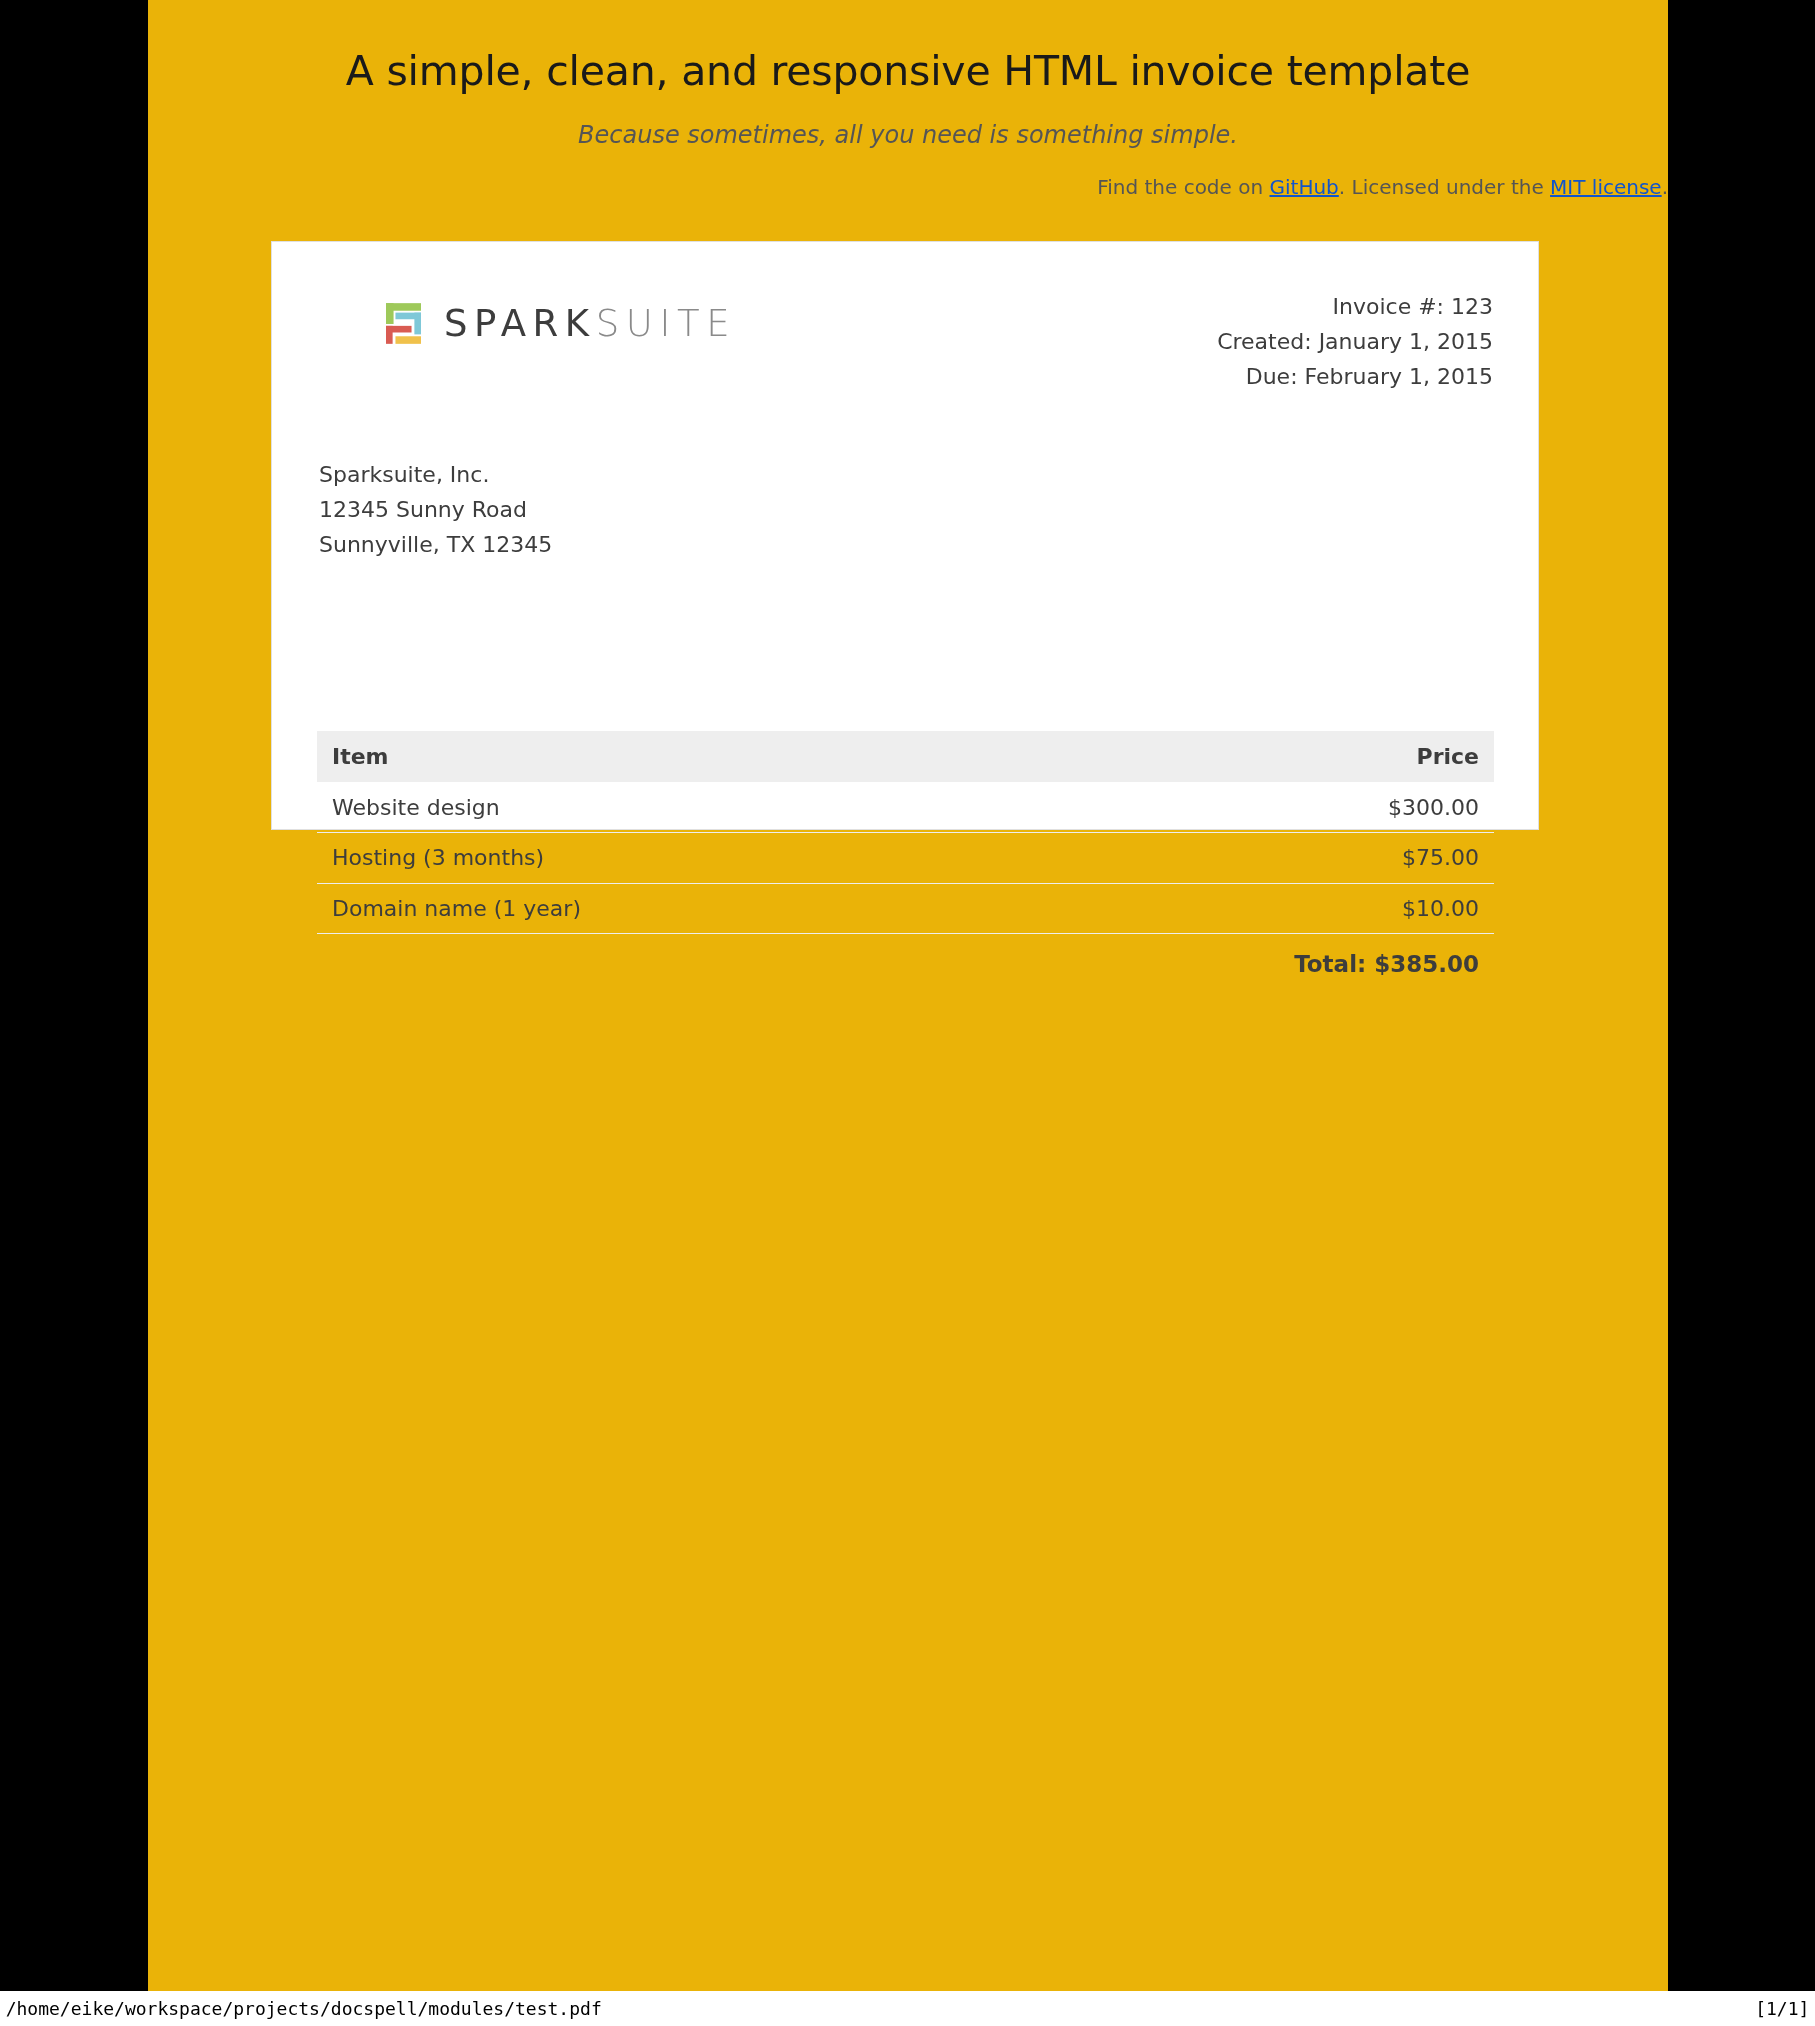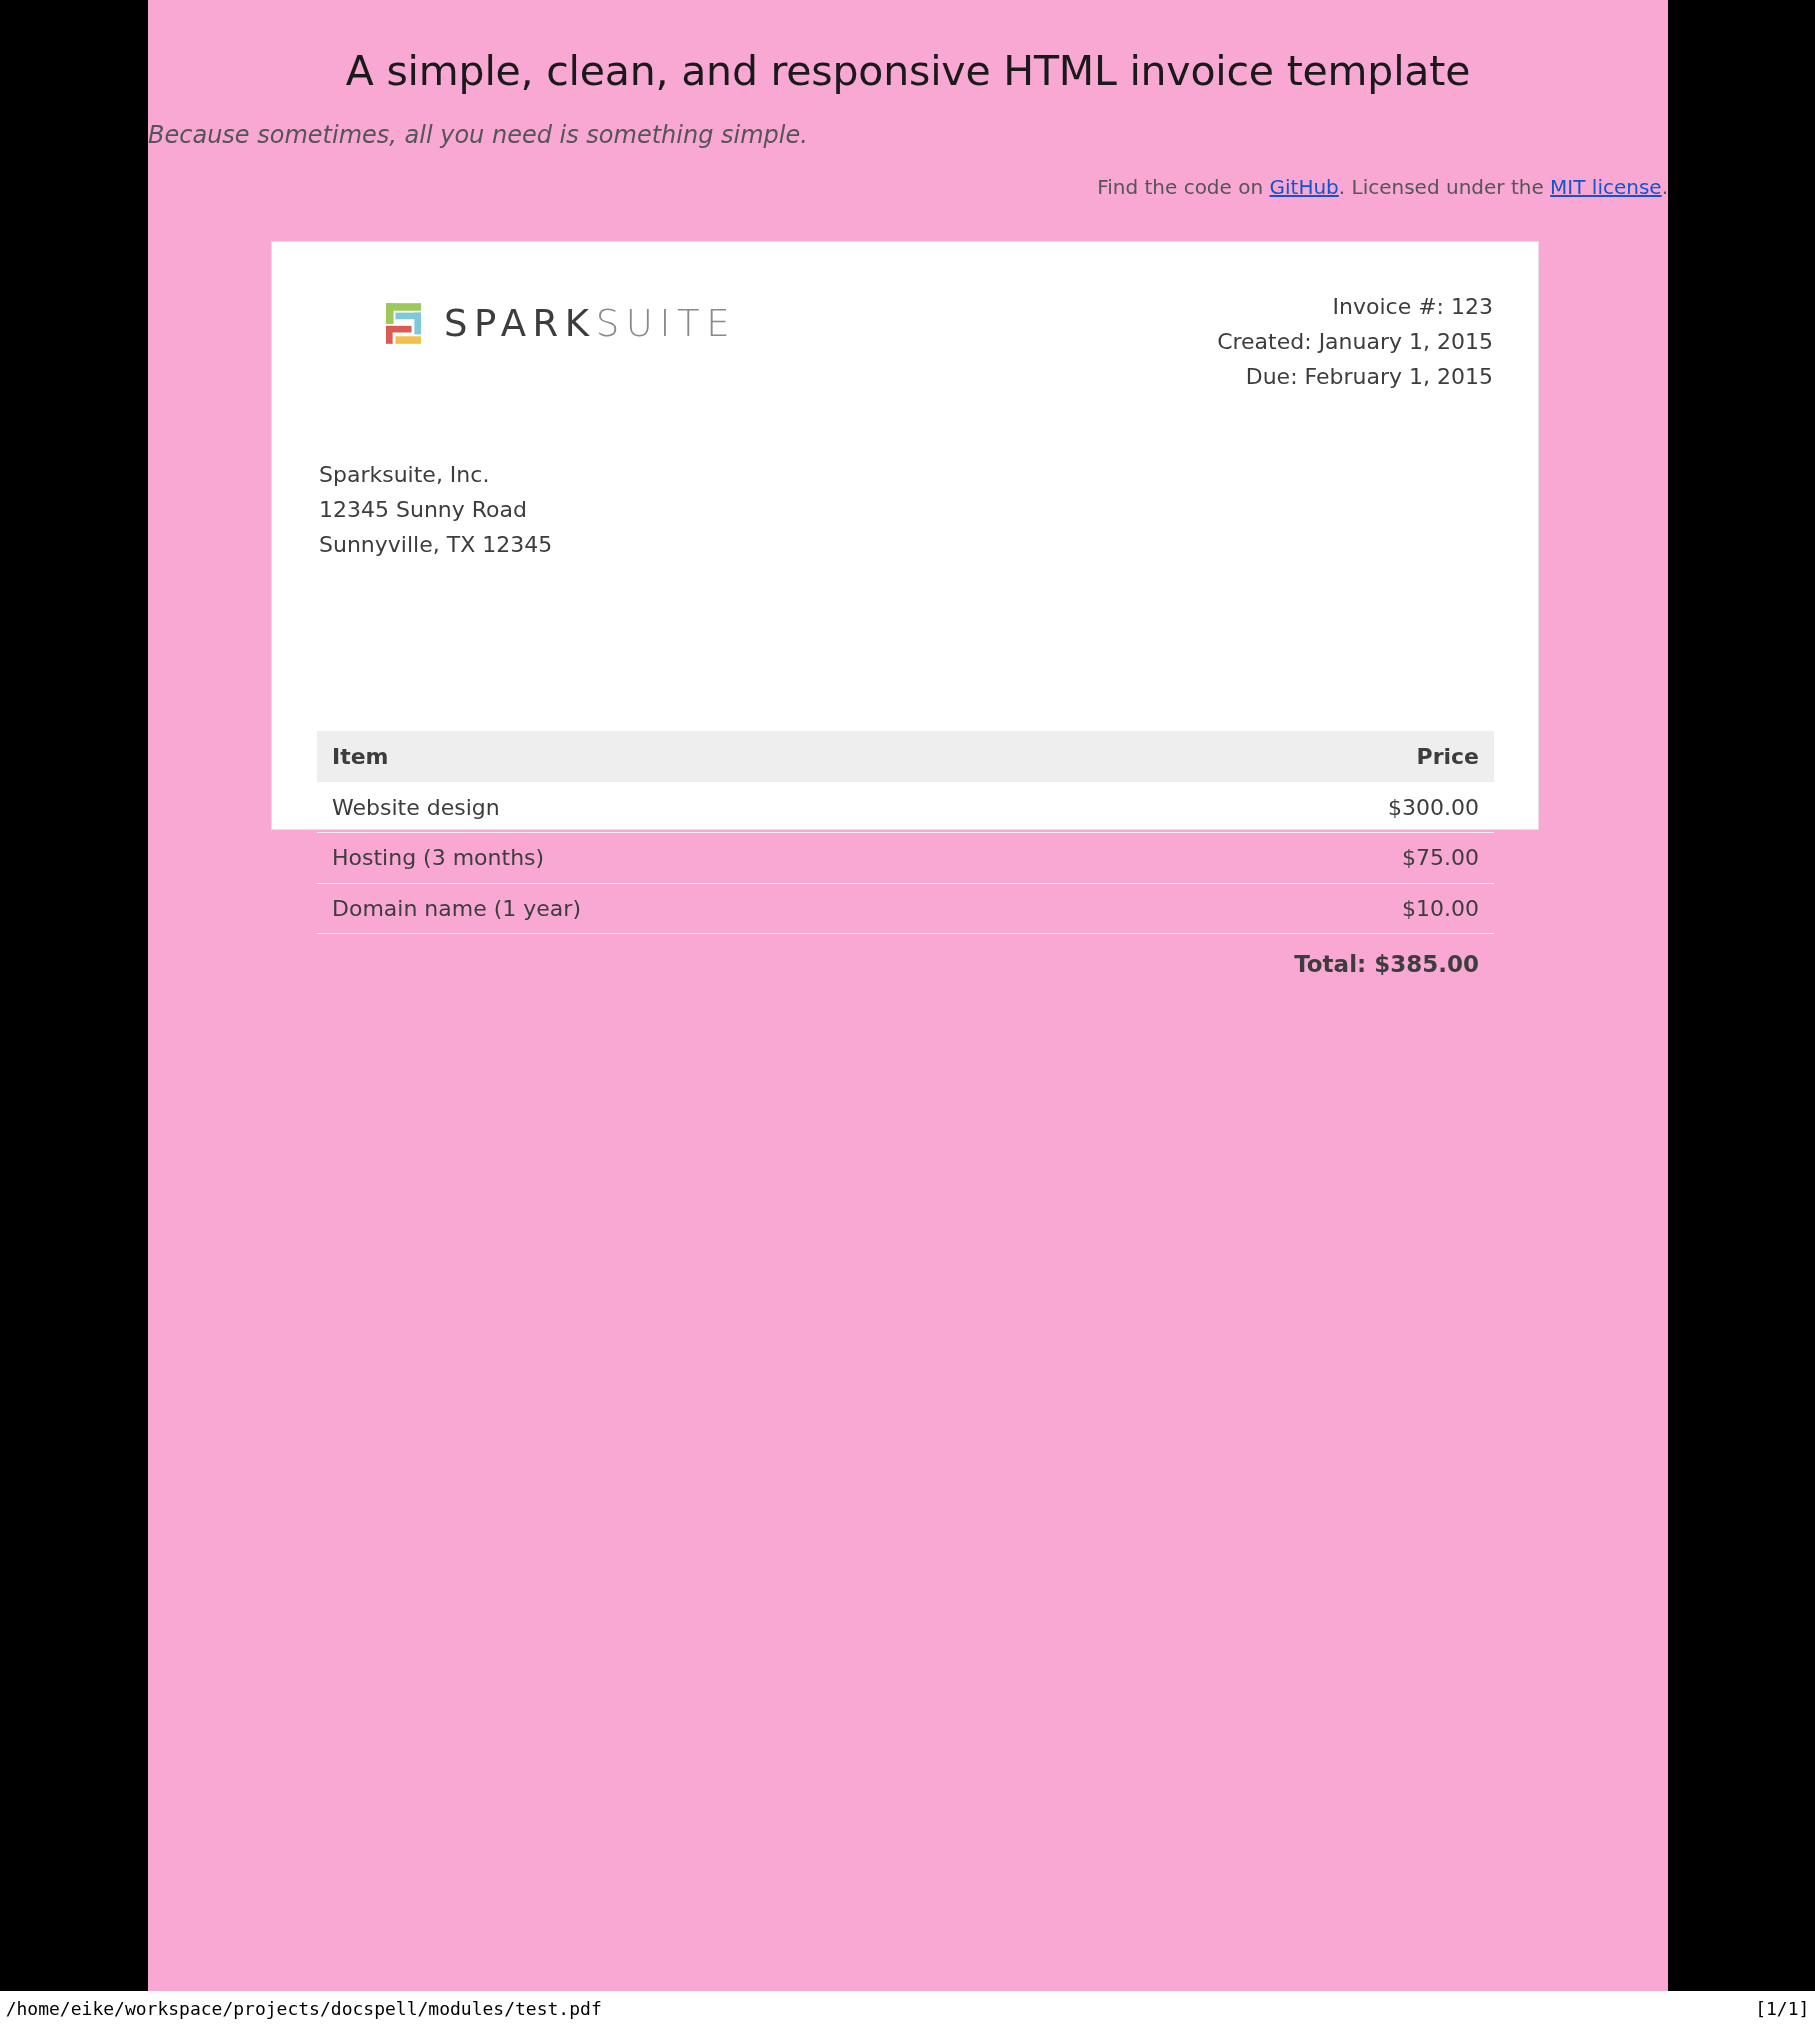--- a/index.html
+++ b/index.html
@@ -15,21 +15,21 @@
     overflow: hidden;
   }
 
   
   .page-sheet {
     position: absolute;
     left: 148px;
     top: 0px;
     width: 1520px;
     height: 1991px;
-    background: #f9a8d4;
+    background: #eab308;
   }
 
   .doc-inner {
     position: relative;
     width: 1520px;
     height: 1991px;
   }
 
   
   .doc-title {
@@ -41,21 +41,21 @@
     font-size: 41px;
     font-weight: 400;
     color: #1a1a1a;
     letter-spacing: -0.2px;
   }
   .doc-subtitle {
     position: absolute;
     top: 121px;
     left: 0;
     width: 1520px;
-    text-align: left;
+    text-align: center;
     font-size: 24px;
     font-style: italic;
     color: #555555;
   }
   .doc-credit {
     position: absolute;
     top: 175px;
     left: 0;
     width: 1520px;
     text-align: right;

